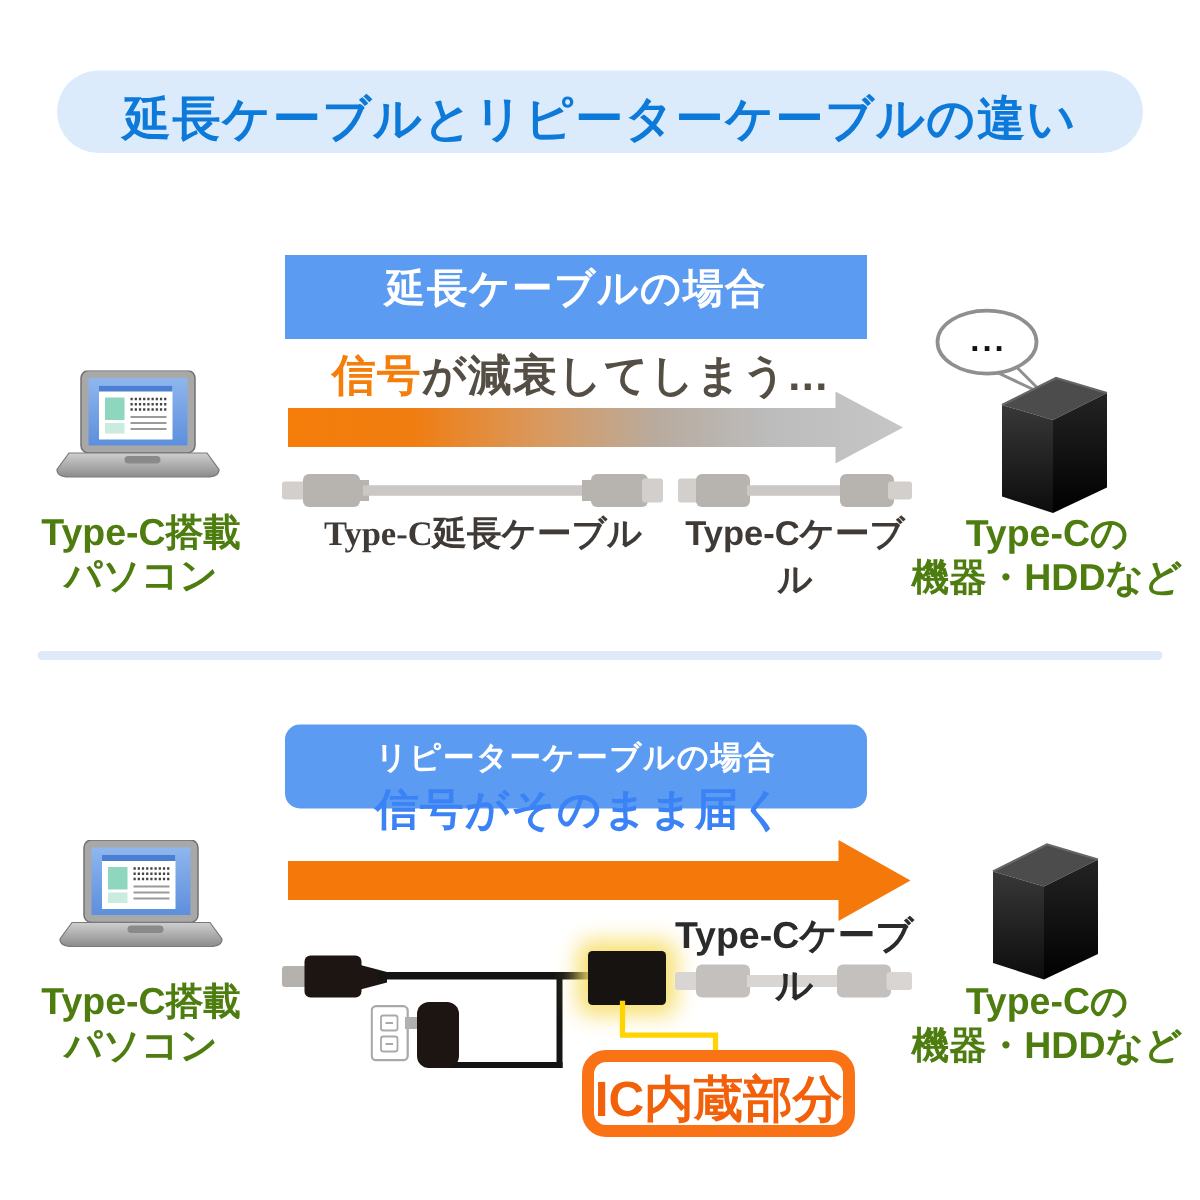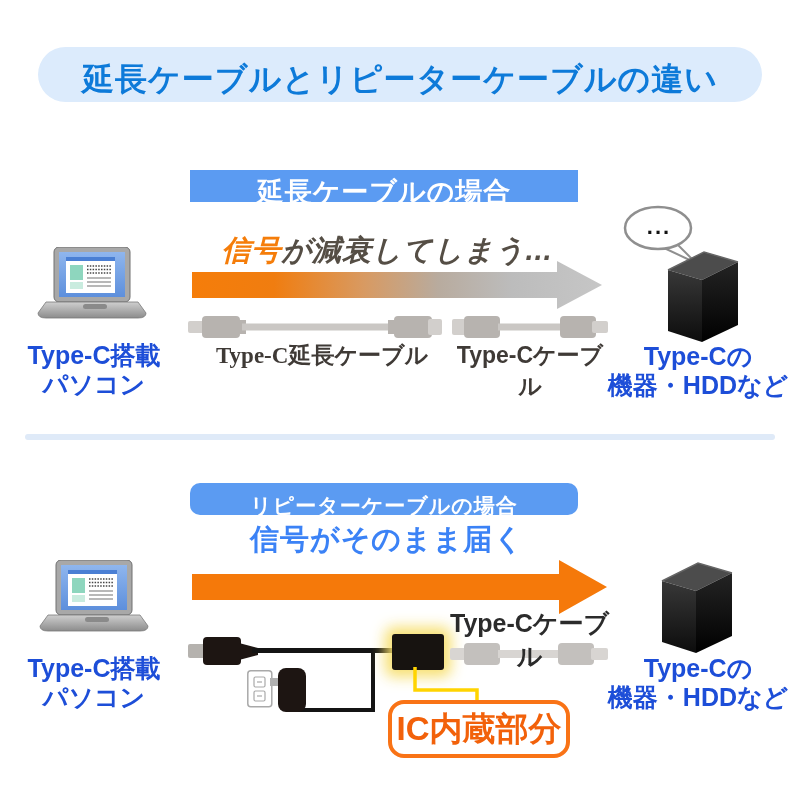--- a/index.html
+++ b/index.html
@@ -5,37 +5,37 @@
   html,body{margin:0;padding:0;background:#ffffff;}
   #stage{
     position:relative;width:800px;height:800px;background:#ffffff;overflow:hidden;
     font-family:"Liberation Sans","DejaVu Sans",sans-serif;color:#1a1a1a;
   }
   .abs{position:absolute;}
   
   .title-banner{left:38px;top:47px;width:724px;height:55px;background:#dcebfc;border-radius:33px;
     text-align:center;line-height:65px;font-size:32px;font-weight:700;color:#0d7ad9;letter-spacing:1px;}
   
-  .sec-header{left:190px;width:388px;height:32px;background:#5b9bf2;color:#ffffff;
+  .sec-header{left:190px;width:388px;height:56px;background:#5b9bf2;color:#ffffff;
     text-align:center;font-weight:700;letter-spacing:1px;}
   .sec-header.ext{top:170px;line-height:45px;font-size:27px;}
   .sec-header.rep{top:483px;line-height:45px;font-size:21px;border-radius:10px;}
   
   .caption{left:192px;width:390px;text-align:center;font-weight:800;font-size:29px;letter-spacing:1px;}
-  .caption.ext{top:231px;color:#554e45;font-style:italic;}
+  .caption.ext{top:231px;color:#554e45;}
   .caption.ext .hl{color:#f57d0a;}
   .caption.rep{top:520px;color:#3b82f6;}
   
   .arrow-faded{left:192px;top:261px;width:410px;height:48px;
     clip-path:polygon(0 11px,365px 11px,365px 0,100% 24px,365px 48px,365px 37px,0 37px);
     background:linear-gradient(90deg,#f57d0a 0%,#f07d10 20%,#d89a62 42%,#b8ab9e 60%,#bcbcbc 78%,#c6c6c6 100%);}
   .arrow-solid{left:192px;top:560px;width:415px;height:54px;background:#f5790a;
     clip-path:polygon(0 14px,367px 14px,367px 0,100% 27px,367px 54px,367px 40px,0 40px);}
   
-  .dev-label{text-align:center;font-weight:800;font-size:25px;line-height:29px;color:#1d4ed8;}
+  .dev-label{text-align:center;font-weight:800;font-size:25px;line-height:29px;color:#4d7c0f;}
   .laptop-label{left:8px;width:172px;}
   .laptop-label.ext{top:341px;}
   .laptop-label.rep{top:654px;}
   .hdd-label{left:602px;width:192px;}
   .hdd-label.ext{top:342px;}
   .hdd-label.rep{top:654px;}
   
   .cable-label{text-align:center;font-weight:600;font-size:23px;color:#3f3a36;}
   .cable-label.c1{left:197px;top:340px;width:250px;font-family:Liberation Serif, serif;}
   .cable-label.c2{left:446px;top:340px;width:168px;}
@@ -43,21 +43,21 @@
   .rep-cable-label{left:442px;top:607px;width:175px;text-align:center;font-weight:600;font-size:25px;color:#2b2b2b;}
   
   .divider{left:25px;top:434px;width:750px;height:6px;background:#dfeaf8;border-radius:3px;}
   
   .bubble-dots{left:630px;top:214px;width:58px;text-align:center;font-weight:900;font-size:22px;
     letter-spacing:2px;color:#111;}
   
   .cord{background:#141414;}
   .ic-unit{left:392px;top:634px;width:52px;height:36px;background:#171310;border-radius:3px;
     box-shadow:0 0 14px 7px rgba(247,222,106,0.95);}
-  .ic-box{left:388px;top:700px;width:182px;height:58px;background:#ffffff;border:4px solid #f97316;
+  .ic-box{left:388px;top:700px;width:182px;height:58px;background:#ffffff;border:8px solid #f97316;
     border-radius:16px;box-sizing:border-box;text-align:center;line-height:50px;
     font-size:33px;font-weight:800;color:#f2610a;}
 </style>
 </head>
 <body>
 
 <div id="stage">
 
   <div class="abs title-banner">延長ケーブルとリピーターケーブルの違い</div>
 

